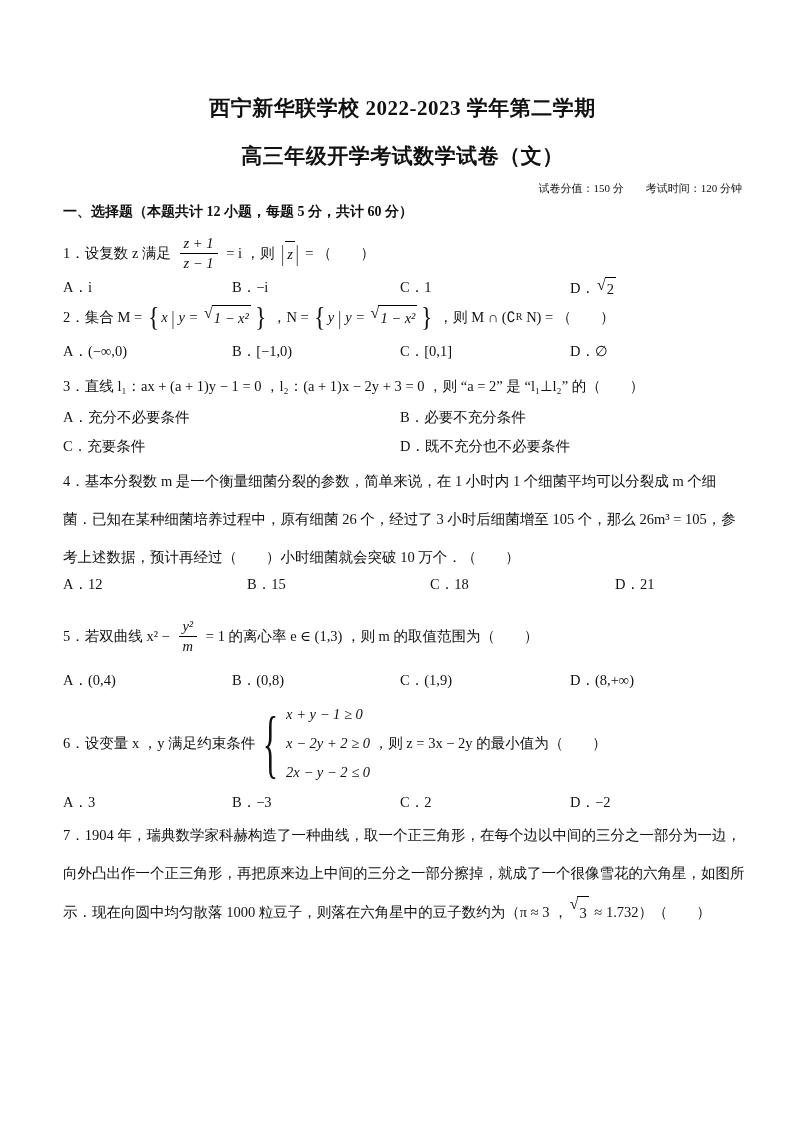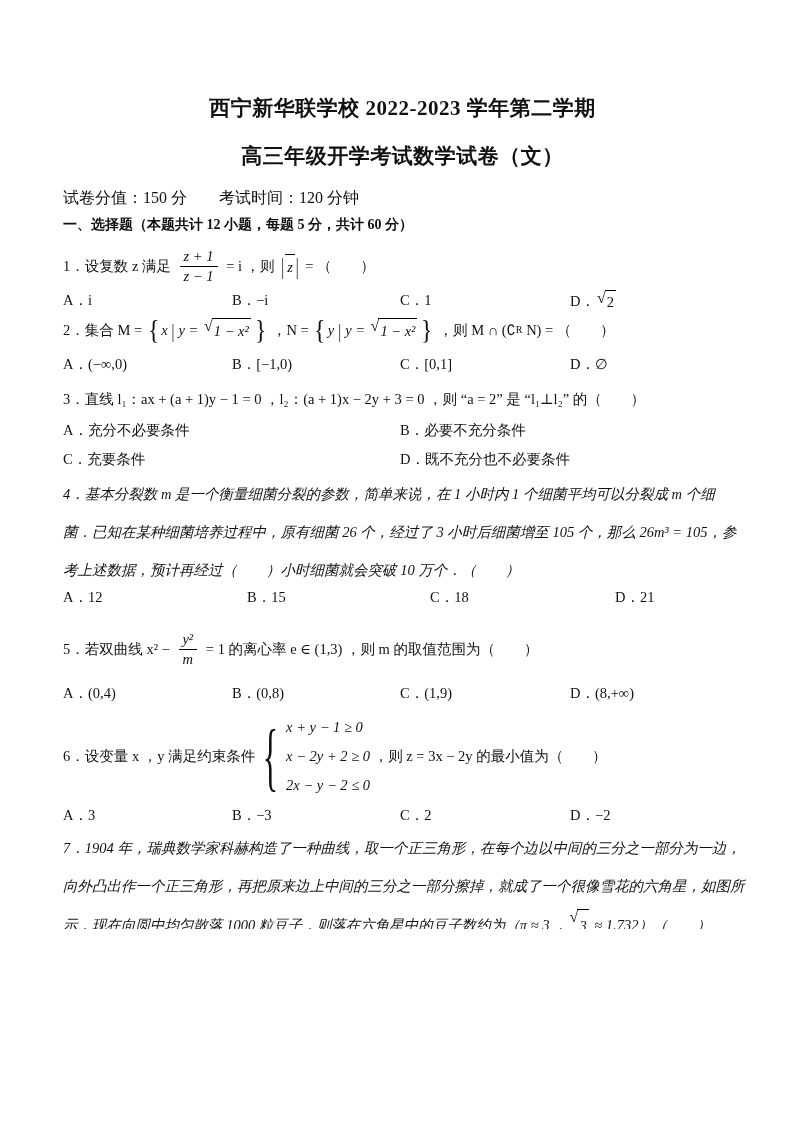--- a/index.html
+++ b/index.html
@@ -5,25 +5,25 @@
   html,body{margin:0;padding:0;background:#fff;}
   .page{
     position:relative; width:794px; height:929px; margin:0 auto;
     box-sizing:border-box; padding:94px 52px 0 63px;
     background:#fff; color:#111;
     font-family:"Liberation Serif","DejaVu Serif",serif;
     font-size:14.5px; overflow:hidden;
   }
   .title{text-align:center;font-size:21px;font-weight:bold;letter-spacing:.5px;}
   .subtitle{margin-top:20px;}
-  .info{text-align:left;font-size:16px;margin-top:18px;}
+  .info{text-align:right;font-size:11px;margin-top:11px;}
   .section{font-size:14px;font-weight:bold;margin-top:7px;}
   .stem{margin-top:14px;line-height:22px;}
   .flexline{display:flex;align-items:center;white-space:pre;}
-  .wrapline{line-height:30px;margin-top:8px;white-space:pre;font-style:italic;}
+  .wrapline{line-height:30px;margin-top:8px;white-space:pre;}
   .it{font-style:italic;}
   
   .frac{display:inline-flex;flex-direction:column;align-items:center;margin:0 5px;line-height:1.15;}
   .fnum{display:block;padding:0 4px 1px;}
   .fden{display:block;border-top:1.2px solid #000;padding:1px 4px 0;}
   
   .absgrp{display:inline-flex;align-items:center;margin:0 2px;}
   .pipe{display:inline-block;transform:scaleY(1.55);margin:0 1px;}
   .conj{border-top:1.2px solid #000;padding:1px 2px 0;}
   
@@ -93,21 +93,21 @@
     <span> ，则 M ∩ (∁</span><sub>R</sub>
     <span> N) = （　　）</span>
   </div>
   <div class="opts4" style="margin-top:10px;">
     <span class="opt">A．(−∞,0)</span>
     <span class="opt">B．[−1,0)</span>
     <span class="opt">C．[0,1]</span>
     <span class="opt">D．∅</span>
   </div>
 
-  <div class="stem" style="white-space:pre;">3．直线 l₁：ax + (a + 1)y − 1 = 0 ，l₂：(a + 1)x − 2y + 3 = 0 ，则 “a = 2” 是 “l₁⊥l₂” 的（　　）</div>
+  <div class="stem" style="white-space:pre;font-family:Liberation Serif, serif;">3．直线 l₁：ax + (a + 1)y − 1 = 0 ，l₂：(a + 1)x − 2y + 3 = 0 ，则 “a = 2” 是 “l₁⊥l₂” 的（　　）</div>
   <div class="opts2">
     <span class="opt">A．充分不必要条件</span>
     <span class="opt">B．必要不充分条件</span>
     <span class="opt">C．充要条件</span>
     <span class="opt">D．既不充分也不必要条件</span>
   </div>
 
   <div class="wrapline" style="margin-top:10px;">4．基本分裂数 m 是一个衡量细菌分裂的参数，简单来说，在 1 小时内 1 个细菌平均可以分裂成 m 个细</div>
   <div class="wrapline">菌．已知在某种细菌培养过程中，原有细菌 26 个，经过了 3 小时后细菌增至 105 个，那么 26m³ = 105，参</div>
   <div class="wrapline">考上述数据，预计再经过（　　）小时细菌就会突破 10 万个．（　　）</div>

